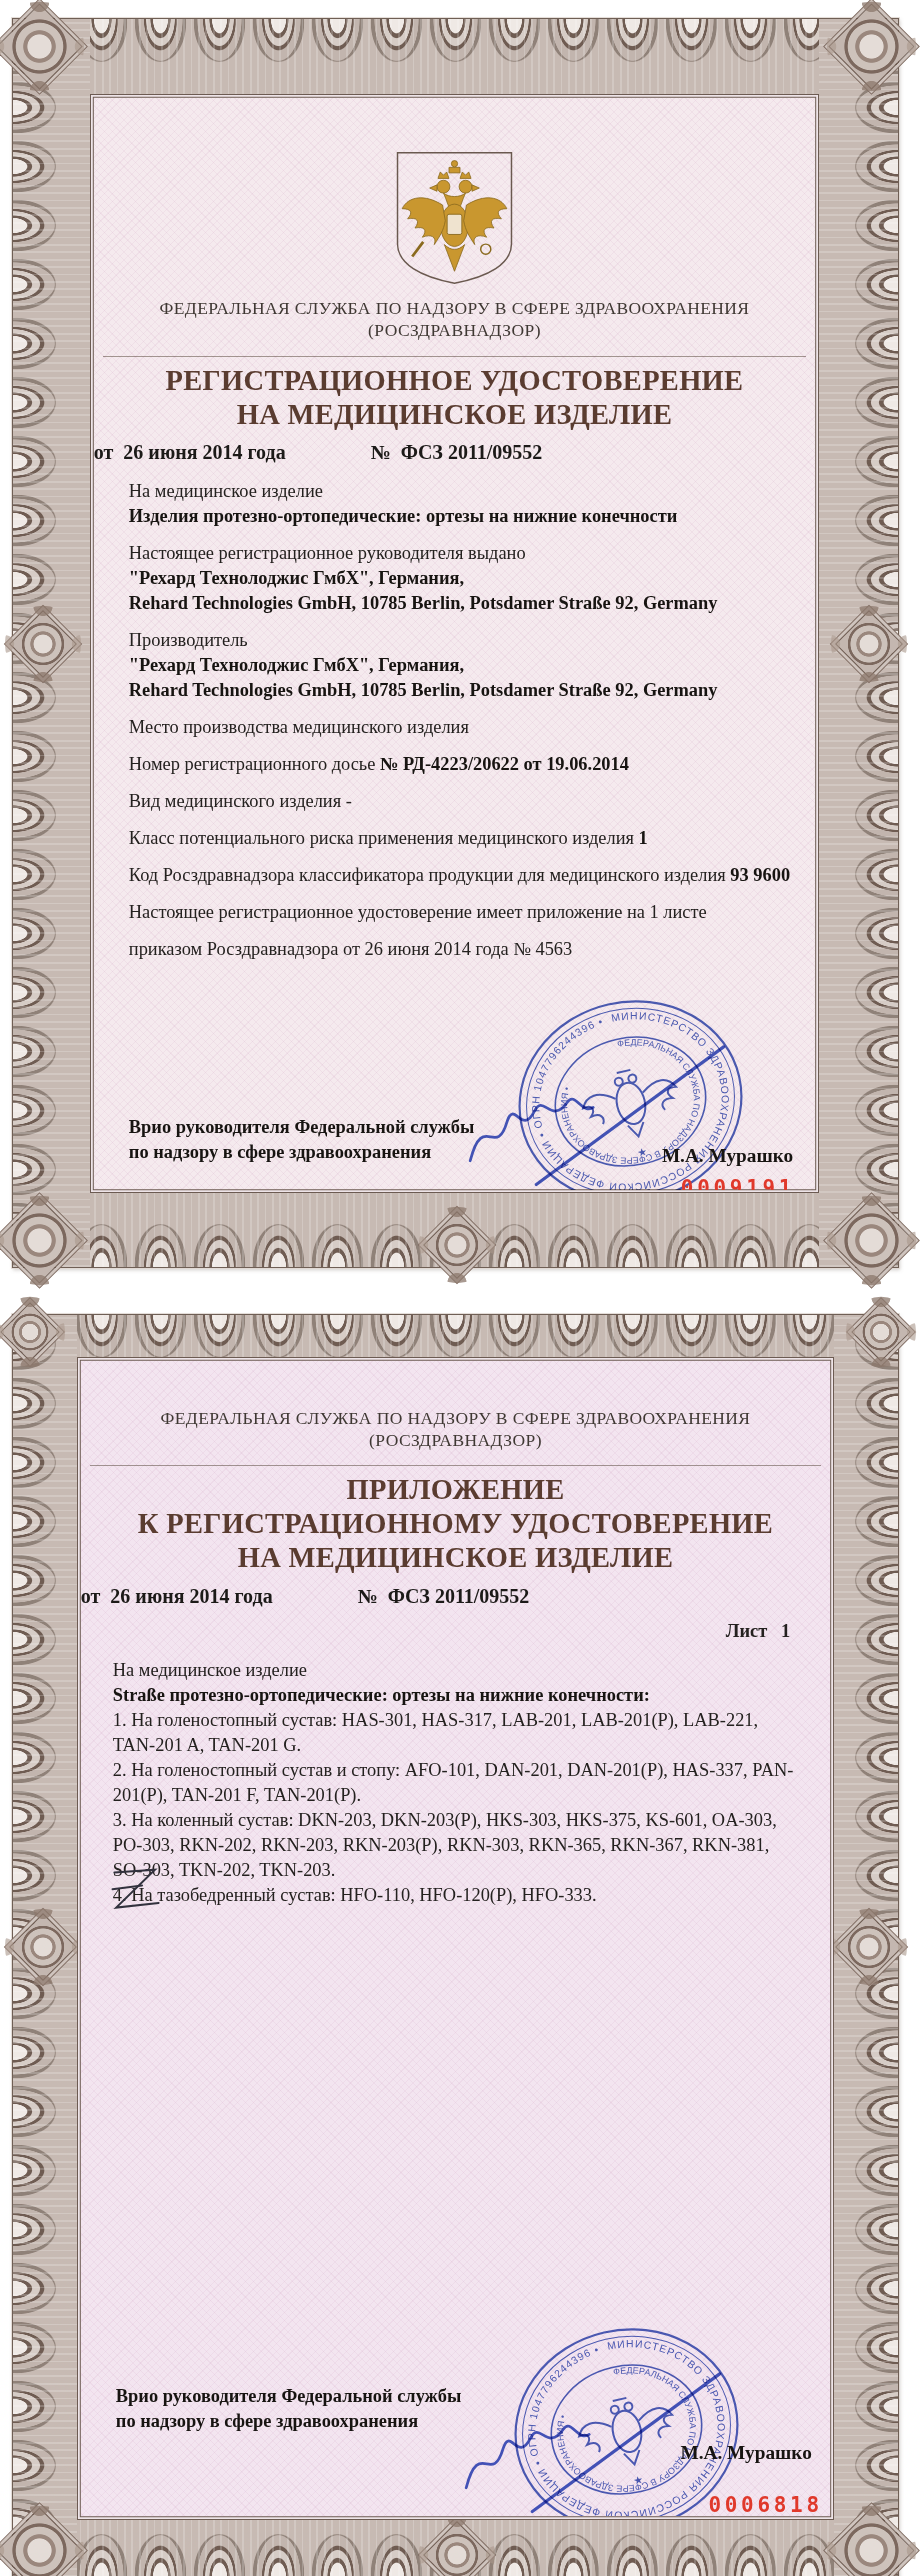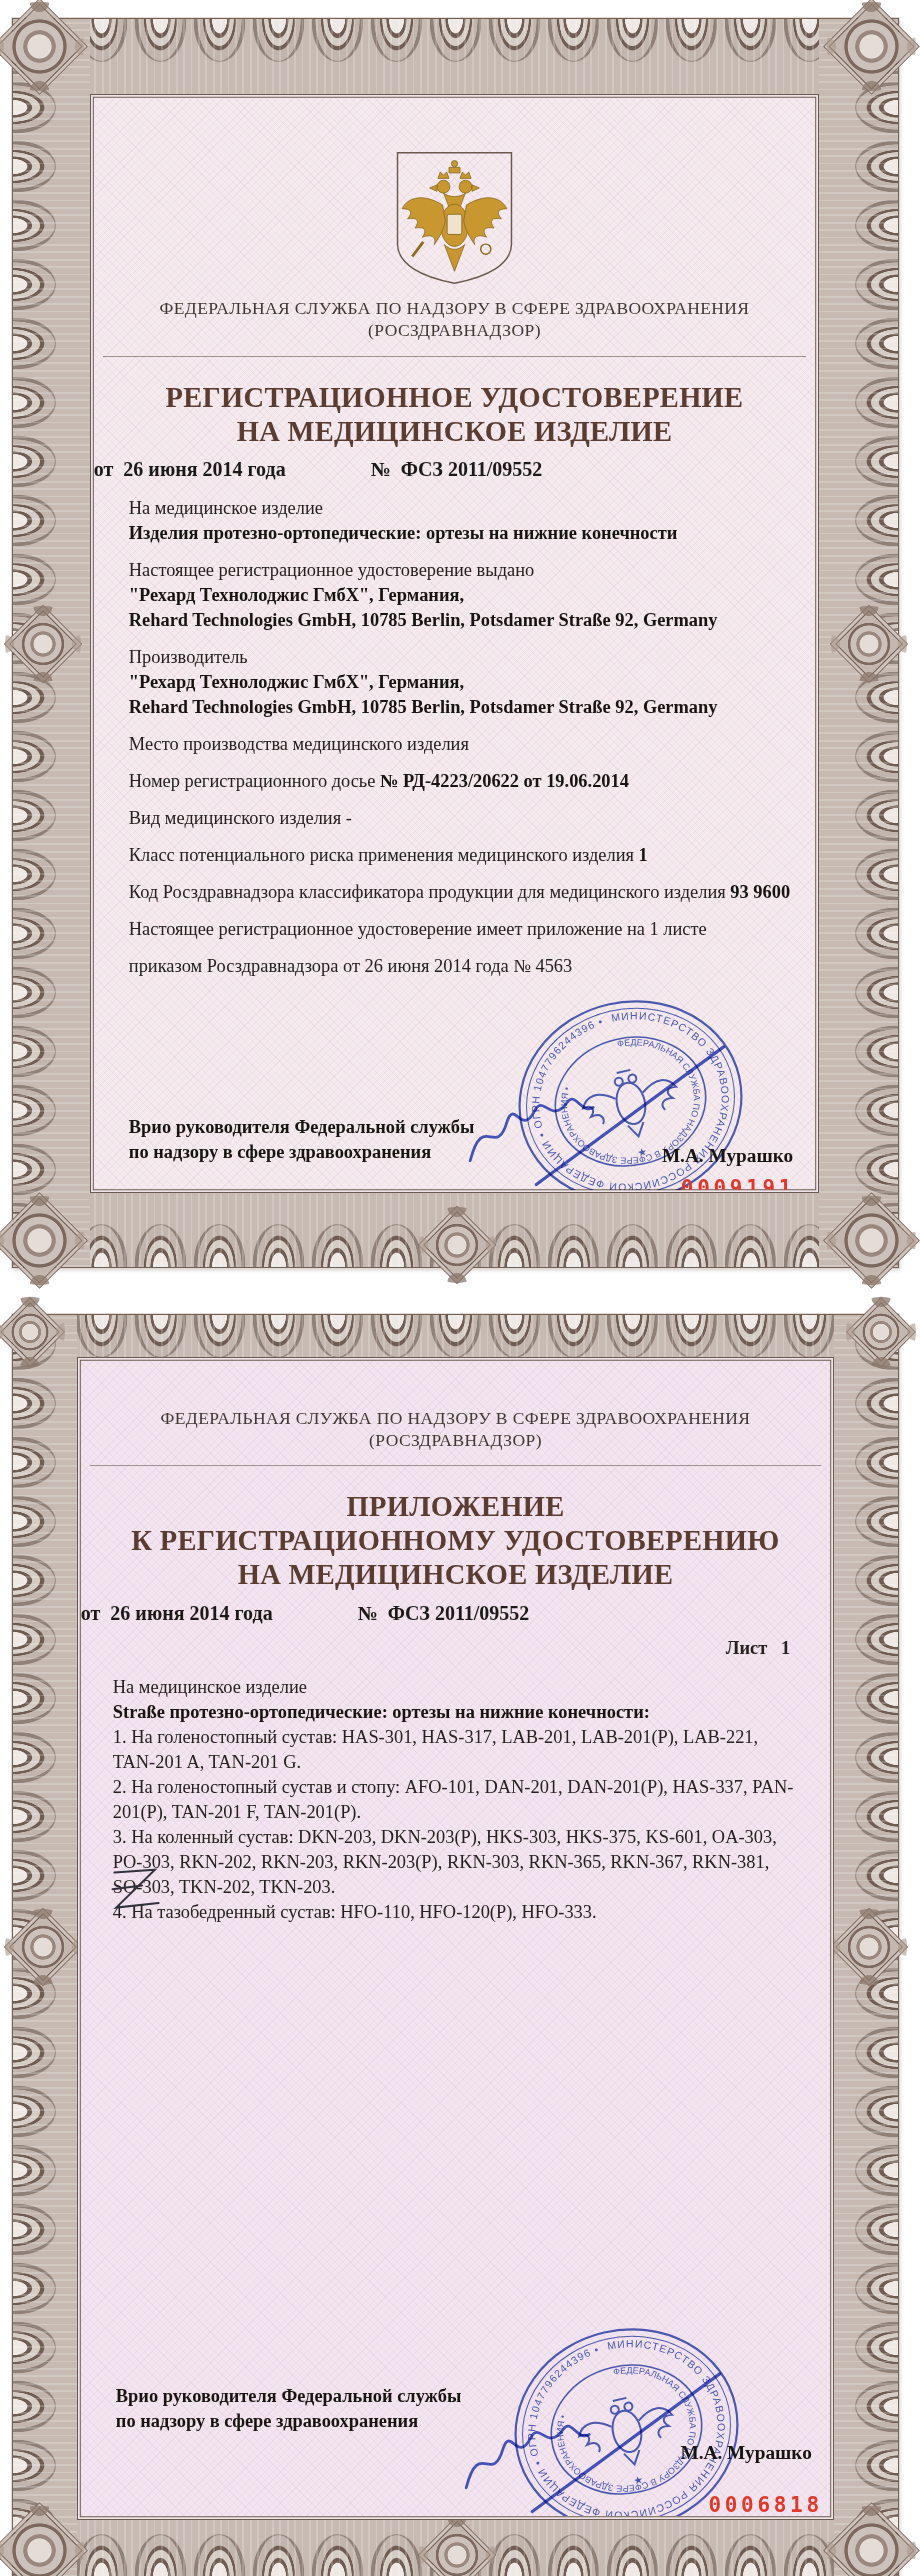--- a/index.html
+++ b/index.html
@@ -104,21 +104,21 @@
       repeating-linear-gradient(45deg, rgba(202,152,186,.13) 0 0.9px, rgba(0,0,0,0) 0.9px 5.5px),
       repeating-linear-gradient(-45deg, rgba(202,152,186,.13) 0 0.9px, rgba(0,0,0,0) 0.9px 5.5px);
   }
   .paper-inner{position:absolute;inset:2.8px;overflow:hidden;}
 
   
   .arms{display:block;margin:50px auto 0 auto;width:125px;height:138px;}
   .hdr{margin-top:11px;text-align:center;font-size:17.5px;line-height:22px;color:#3f3833;letter-spacing:0.4px;}
   .doc2 .hdr{margin-top:46px;}
   .divider{margin:14.7px 9.2px 0 9.2px;border-top:0.9px solid rgba(92,76,66,.55);}
-  .title{margin-top:24px;text-align:center;font-weight:bold;color:#5a3c30;font-size:28.5px;line-height:34px;letter-spacing:0.3px;}
+  .title{margin-top:7px;text-align:center;font-weight:bold;color:#5a3c30;font-size:28.5px;line-height:34px;letter-spacing:0.3px;}
   .dateline{margin-top:9.2px;text-align:left;font-weight:bold;font-size:20px;color:#1c1a18;}
   .dateline span{white-space:pre;}
   .dateline .gap{display:inline-block;width:85px;}
   .sheet{margin-top:13px;text-align:right;padding-right:40px;font-weight:bold;font-size:18.4px;white-space:pre;}
 
   .body1{margin-top:14.7px;padding:0 16.6px 0 35px;font-size:18.4px;line-height:25px;}
   .body2{margin-top:16.6px;padding:0 28px 0 32px;font-size:18.4px;line-height:25px;}
   .body1 p,.body2 p{margin:0;}
   .gapm{margin-top:12px !important;}
   .b{font-weight:bold;color:#171411;}
@@ -197,21 +197,21 @@
       <div>РЕГИСТРАЦИОННОЕ УДОСТОВЕРЕНИЕ</div>
       <div>НА МЕДИЦИНСКОЕ ИЗДЕЛИЕ</div>
     </div>
     <div class="dateline">
       <span>от  26 июня 2014 года</span><span class="gap"></span><span>№  ФСЗ 2011/09552</span>
     </div>
 
     <div class="body1">
       <p>На медицинское изделие</p>
       <p class="b">Изделия протезно-ортопедические: ортезы на нижние конечности</p>
-      <p class="gapm">Настоящее регистрационное удостоверение выдано</p>
+      <p class="gapm">Настоящее регистрационное руководителя выдано</p>
       <p class="b">"Рехард Технолоджис ГмбХ", Германия,</p>
       <p class="b">Rehard Technologies GmbH, 10785 Berlin, Potsdamer Straße 92, Germany</p>
       <p class="gapm">Производитель</p>
       <p class="b">"Рехард Технолоджис ГмбХ", Германия,</p>
       <p class="b">Rehard Technologies GmbH, 10785 Berlin, Potsdamer Straße 92, Germany</p>
       <p class="gapm">Место производства медицинского изделия</p>
       <p class="gapm"><span>Номер регистрационного досье </span><span class="b">№ РД-4223/20622 от 19.06.2014</span></p>
       <p class="gapm">Вид медицинского изделия -</p>
       <p class="gapm"><span>Класс потенциального риска применения медицинского изделия </span><span class="b">1</span></p>
       <p class="gapm"><span>Код Росздравнадзора классификатора продукции для медицинского изделия </span><span class="b">93 9600</span></p>
@@ -281,21 +281,21 @@
   <div class="paper">
    <div class="paper-inner">
     <div class="hdr">
       <div>ФЕДЕРАЛЬНАЯ СЛУЖБА ПО НАДЗОРУ В СФЕРЕ ЗДРАВООХРАНЕНИЯ</div>
       <div>(РОСЗДРАВНАДЗОР)</div>
     </div>
     <div class="divider"></div>
 
     <div class="title">
       <div>ПРИЛОЖЕНИЕ</div>
-      <div>К РЕГИСТРАЦИОННОМУ УДОСТОВЕРЕНИЮ</div>
+      <div>К РЕГИСТРАЦИОННОМУ УДОСТОВЕРЕНИЕ</div>
       <div>НА МЕДИЦИНСКОЕ ИЗДЕЛИЕ</div>
     </div>
     <div class="dateline">
       <span>от  26 июня 2014 года</span><span class="gap"></span><span>№  ФСЗ 2011/09552</span>
     </div>
     <div class="sheet">Лист   1</div>
 
     <div class="body2">
       <p>На медицинское изделие</p>
       <p class="b">Straße протезно-ортопедические: ортезы на нижние конечности:</p>

